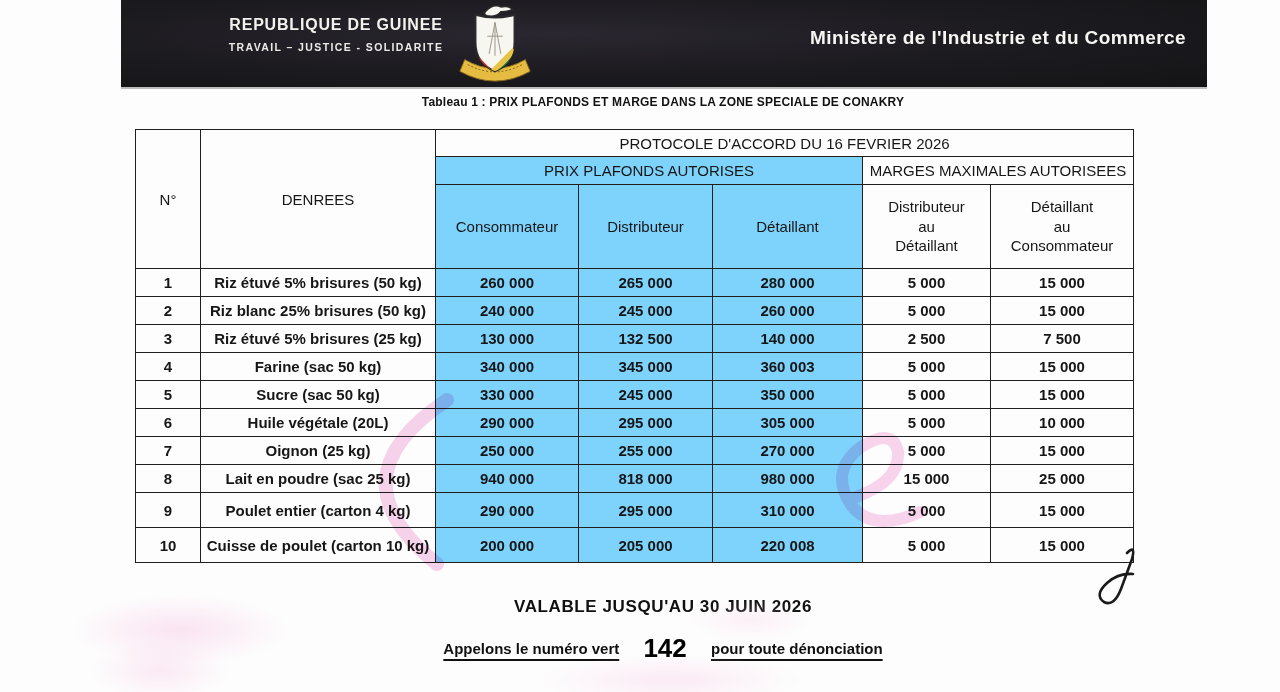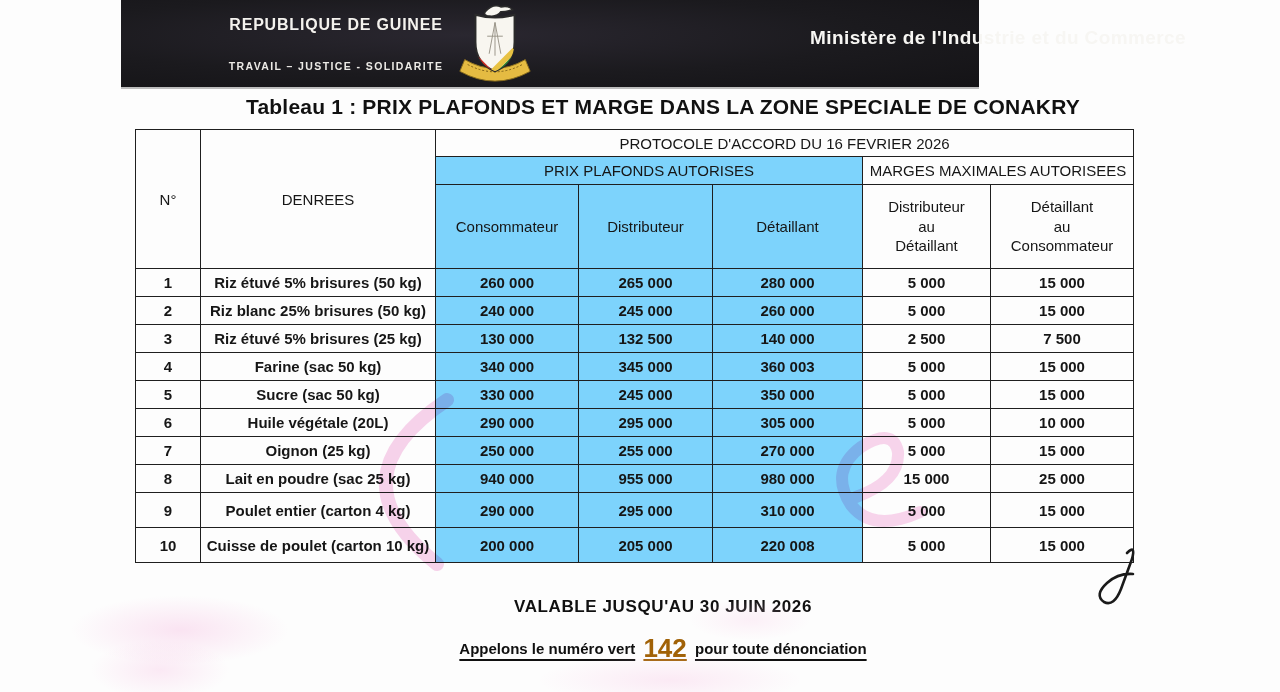--- a/index.html
+++ b/index.html
@@ -2,35 +2,35 @@
 <html><head>
 <meta charset="utf-8">
 <style>
   html,body{margin:0;padding:0;background:#ffffff;}
   #page{
     position:relative;width:1280px;height:692px;overflow:hidden;
     background:#fdfdfd;font-family:"Liberation Sans", sans-serif;color:#161616;
   }
   
   .banner{
-    position:absolute;left:121px;top:0;width:858px;height:87px;
+    position:absolute;left:121px;top:0;width:1086px;height:87px;
     background:radial-gradient(ellipse at 40% 40%, #2a2730 0%, #1b1a1e 55%, #141316 100%);
     display:flex;align-items:center;
     box-shadow:0 2px 0 rgba(0,0,0,.25);
   }
   .banner-left{position:absolute;left:70px;top:16px;width:290px;text-align:center;color:#f4f2ee;}
   .banner-republic{font-size:16px;font-weight:700;letter-spacing:.8px;}
-  .banner-motto{font-size:10.5px;font-weight:700;letter-spacing:1.4px;margin-top:26px;color:#eceae6;}
+  .banner-motto{font-size:10.5px;font-weight:700;letter-spacing:1.4px;margin-top:7px;color:#eceae6;}
   .banner-arms{position:absolute;left:334px;top:3px;width:80px;height:82px;}
   .banner-right{position:absolute;left:425px;top:27px;width:640px;text-align:right;color:#f7f6f3;
     font-size:19px;font-weight:700;letter-spacing:.4px;}
   
   .doc-title{
     position:absolute;left:0;top:95px;width:1280px;text-align:center;
-    font-size:21px;font-weight:700;letter-spacing:.2px;color:#111;
+    font-size:12px;font-weight:700;letter-spacing:.2px;color:#111;
     padding-left:46px;box-sizing:border-box;
   }
   
   table.price{
     position:absolute;left:135px;top:129px;width:998px;
     border-collapse:collapse;table-layout:fixed;
     font-size:15px;
   }
   table.price th,table.price td{
     border:1.6px solid #1f1f1f;overflow:hidden;
@@ -52,22 +52,22 @@
   .validity{
     position:absolute;left:0;top:597px;width:1280px;text-align:center;padding-left:46px;box-sizing:border-box;
     font-size:17px;font-weight:700;letter-spacing:.6px;color:#101010;
   }
   .hotline{
     position:absolute;left:0;top:633px;width:1280px;text-align:center;padding-left:46px;box-sizing:border-box;
     font-size:15px;font-weight:700;color:#101010;
   }
   .hotline .seg{text-decoration:underline;text-decoration-thickness:2px;text-underline-offset:5px;}
   .hotline .hot-num{
-    font-size:26px;font-weight:700;color:#a16207;margin:0 4px;vertical-align:-3px;
-    text-decoration:underline;text-decoration-thickness:2px;text-underline-offset:2px;
+    font-size:26px;font-weight:700;color:#000000;margin:0 20px;vertical-align:-3px;
+    text-decoration-thickness:2px;text-underline-offset:2px;
   }
   
   .wm{position:absolute;left:0;top:0;width:1280px;height:692px;pointer-events:none;mix-blend-mode:multiply;}
   .smudge{position:absolute;pointer-events:none;border-radius:50%;}
   .smudge.a{left:70px;top:595px;width:220px;height:70px;background:radial-gradient(ellipse,rgba(246,196,228,.45),rgba(246,196,228,0) 70%);}
   .smudge.b{left:90px;top:640px;width:140px;height:60px;background:radial-gradient(ellipse,rgba(246,196,228,.35),rgba(246,196,228,0) 70%);}
   .smudge.c{left:540px;top:655px;width:260px;height:50px;background:radial-gradient(ellipse,rgba(248,205,232,.40),rgba(248,205,232,0) 72%);}
   .smudge.d{left:690px;top:600px;width:120px;height:40px;background:radial-gradient(ellipse,rgba(248,205,232,.28),rgba(248,205,232,0) 72%);}
   .signature{position:absolute;left:1085px;top:545px;width:70px;height:78px;pointer-events:none;}
 </style>
@@ -199,21 +199,21 @@
         <td class="green val">250 000</td>
         <td class="green val">255 000</td>
         <td class="green val-bold">270 000</td>
         <td class="val">5 000</td>
         <td class="val">15 000</td>
       </tr>
       <tr>
         <td class="num-cell">8</td>
         <td class="item-cell">Lait en poudre (sac 25 kg)</td>
         <td class="green val">940 000</td>
-        <td class="green val">955 000</td>
+        <td class="green val">818 000</td>
         <td class="green val-bold">980 000</td>
         <td class="val">15 000</td>
         <td class="val">25 000</td>
       </tr>
       <tr>
         <td class="num-cell">9</td>
         <td class="item-cell">Poulet entier (carton 4 kg)</td>
         <td class="green val">290 000</td>
         <td class="green val">295 000</td>
         <td class="green val-bold">310 000</td>

